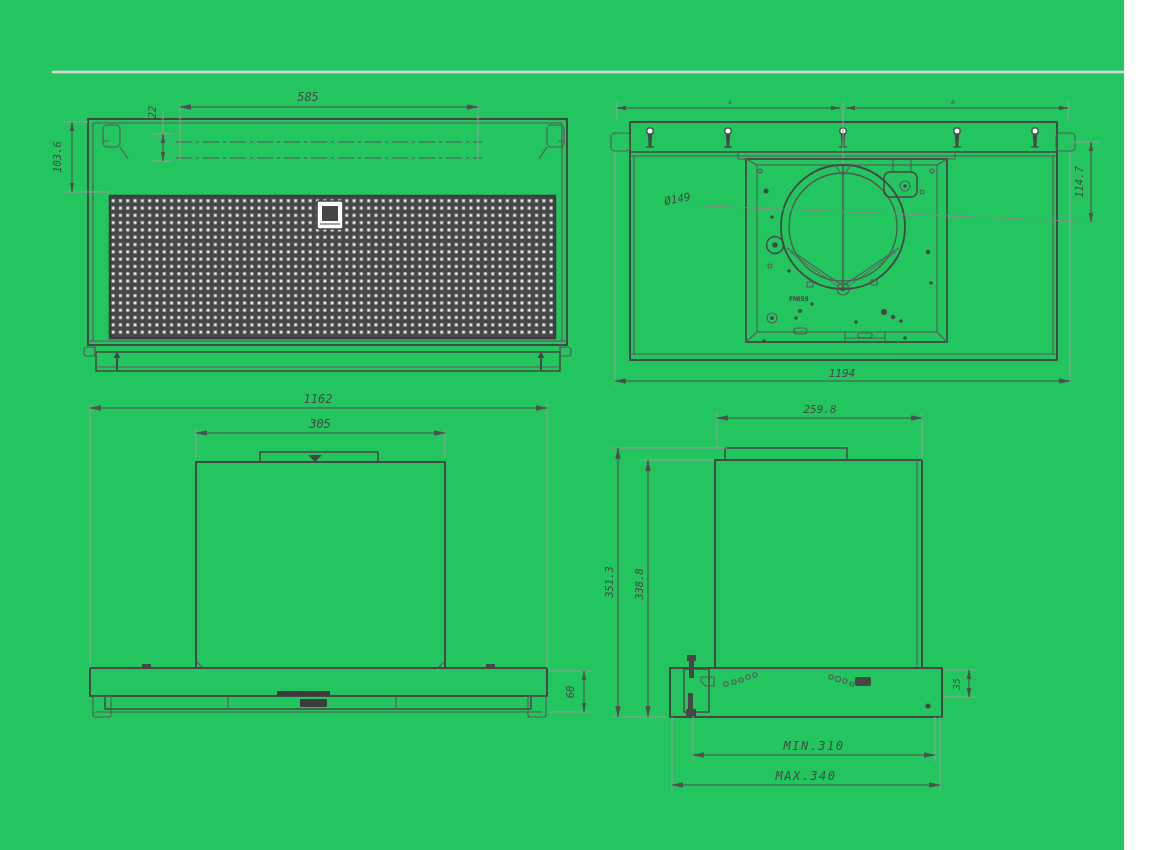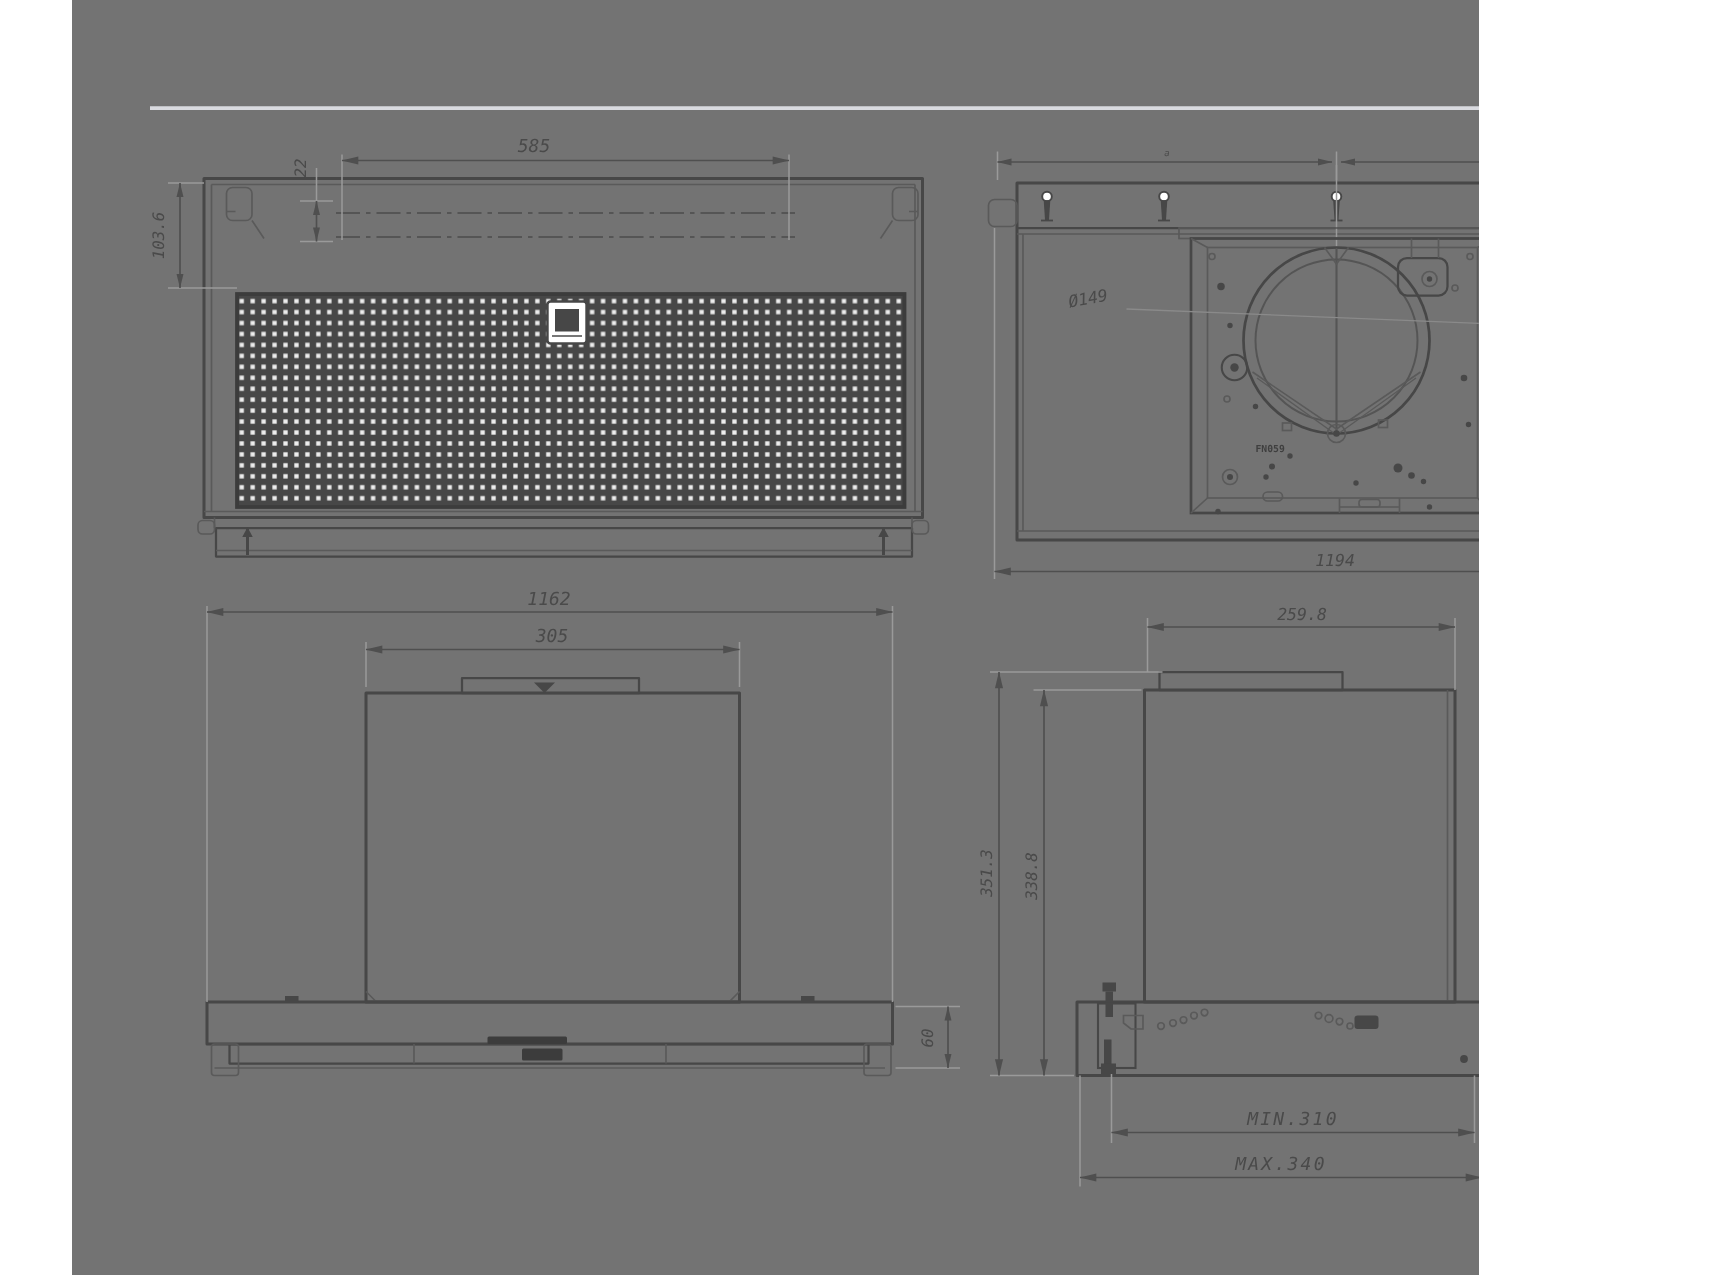--- a/index.html
+++ b/index.html
@@ -1,17 +1,17 @@
 <!DOCTYPE html>
 <html><head>
 <meta charset="utf-8">
 <style>
   html,body{margin:0;padding:0;background:#ffffff;}
-  .canvas{position:relative;width:938px;height:850px;background:#737373;overflow:hidden;
-          font-family:"DejaVu Sans Mono","Liberation Mono",monospace;margin-left:48px;}
+  .canvas{position:relative;width:1124px;height:850px;background:#22c55e;overflow:hidden;
+          font-family:"DejaVu Sans Mono","Liberation Mono",monospace;}
   svg{display:block;}
   svg text{fill:#4a4a4a;font-style:italic;font-family:"DejaVu Sans Mono","Liberation Mono",monospace;}
   .obj{stroke:#474747;stroke-width:2;fill:none;stroke-linejoin:round;stroke-linecap:round;}
   .obj15{stroke:#474747;stroke-width:1.5;fill:none;stroke-linejoin:round;}
   .thin{stroke:#5a5a5a;stroke-width:1.1;fill:none;}
   .ext{stroke:#9a9a9a;stroke-width:1;fill:none;}
   .dim{stroke:#4f4f4f;stroke-width:1.1;fill:none;}
   .dark{fill:#474747;stroke:none;}
   .dashdot{stroke:#555;stroke-width:1.2;fill:none;stroke-dasharray:16 4 3 4;}
   .t12{font-size:12px;}

